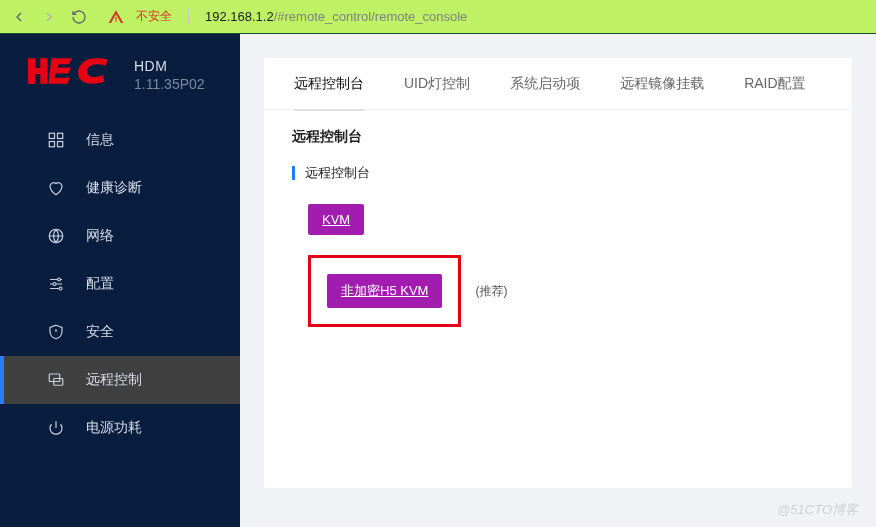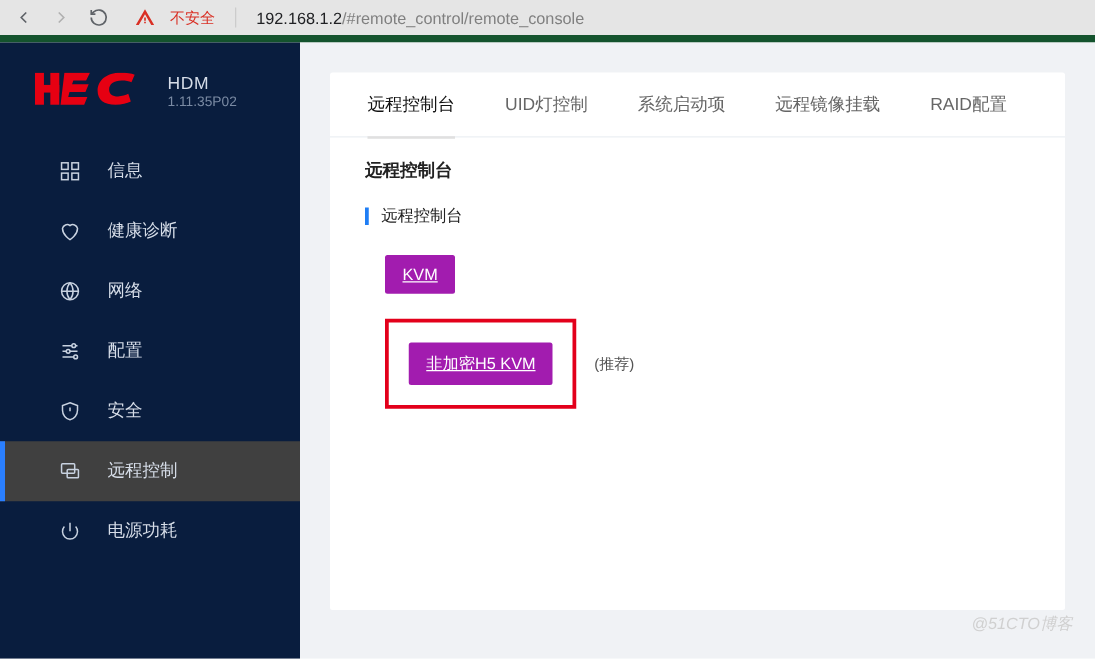--- a/index.html
+++ b/index.html
@@ -1,55 +1,55 @@
 <!DOCTYPE html>
 <html><head>
 <meta charset="utf-8">
 <style>
   * { box-sizing: border-box; margin: 0; padding: 0; }
   html, body { width: 876px; height: 527px; font-family: "Microsoft YaHei", Arial, sans-serif; overflow: hidden; background:#fff; }
   
-  .browser-bar { height: 34px; display:flex; align-items:center; padding: 0 8px; gap:8px; border-bottom:6px solid #14532d; background:#e5e5e5; }
+  .browser-bar { height: 34px; display:flex; align-items:center; padding: 0 8px; gap:8px; border-bottom:1px solid #14532d; background:#bef264; }
   .nav-arrow, .reload { width:22px; height:22px; display:flex; align-items:center; justify-content:center; color:#5f6368; }
   .nav-arrow svg, .reload svg { width:16px; height:16px; }
   .nav-arrow.fwd { color:#b0b0b0; }
   .warn-icon { width:16px; height:16px; color:#d93025; margin-left:10px; }
   .not-secure { color:#d93025; font-size:12px; margin-left:4px; }
   .divider { width:1px; height:16px; background:#ccc; margin:0 8px; }
   .url { font-size:13px; color:#202124; }
   .url .gray { color:#808080; }
   
   .app { display:flex; height: calc(527px - 34px); }
   .sidebar { width:240px; background:#091d3e; color:#d6dde8; display:flex; flex-direction:column; padding-top:18px; }
   .brand { display:flex; align-items:flex-start; padding: 6px 0 24px 28px; }
   .logo { color:#e60012; }
   .brand-text { margin-left:14px; }
   .brand-title { font-size:14px; color:#d6dde8; font-weight:500; letter-spacing:.5px; }
-  .brand-ver { font-size:11px; color:#7a8aa3; margin-top:2px; }
+  .brand-ver { font-size:14px; color:#7a8aa3; margin-top:2px; }
   .nav { list-style:none; }
   .nav li { display:flex; align-items:center; height:48px; padding-left:46px; font-size:14px; cursor:pointer; position:relative; }
   .nav li .icon { width:20px; height:20px; margin-right:20px; display:flex; align-items:center; justify-content:center; color:#c8d2e0; }
   .nav li .icon svg { width:18px; height:18px; }
   .nav li.active { background:#404040; }
   .nav li.active::before { content:""; position:absolute; left:0; top:0; bottom:0; width:4px; background:#2a7fff; }
   
   .main { flex:1; background:#f0f2f5; padding: 24px 0 0 0; position:relative; }
   .panel { background:#fff; margin:0 24px 0 24px; border-radius:2px; min-height:430px; }
   .tabs { display:flex; border-bottom:1px solid #eceff3; padding: 0 10px; height:52px; align-items:center; }
   .tab { padding:0 20px; font-size:14px; color:#666; height:52px; display:flex; align-items:center; cursor:pointer; position:relative; }
   .tab.active { color:#111; font-weight:500; }
   .tab.active::after { content:""; position:absolute; left:20px; right:20px; bottom:-1px; height:2px; background:#e0e0e0; }
   .section-title { font-size:14px; font-weight:600; padding:18px 28px 12px; color:#222; }
   .sub-title { display:flex; align-items:center; font-size:13px; padding: 6px 28px 16px; color:#222; }
   .sub-title::before { content:""; width:3px; height:14px; background:#1f7ef5; margin-right:10px; }
   .btn-row { padding: 6px 28px 14px 44px; display:flex; align-items:center; gap:12px; }
   .btn { background:#a21caf; color:#fff; font-size:13px; padding:8px 14px; border:none; border-radius:2px; cursor:pointer;text-decoration:underline; }
   .highlight-box { border:3px solid #e3001b; padding:16px; display:inline-block; }
   .note { font-size:12px; color:#555; margin-left:2px; }
-  .watermark { position:absolute; right:18px; bottom:19px; font-size:13px; color:#d0d0d0; font-style:italic; }
+  .watermark { position:absolute; right:18px; bottom:8px; font-size:13px; color:#d0d0d0; font-style:italic; }
 </style>
 </head>
 <body>
 
 <div class="browser-bar">
   <div class="nav-arrow">
     <svg viewBox="0 0 24 24" fill="none" stroke="currentColor" stroke-width="2">
         <path d="M15 18l-6-6 6-6"></path>
       </svg>
   </div>

